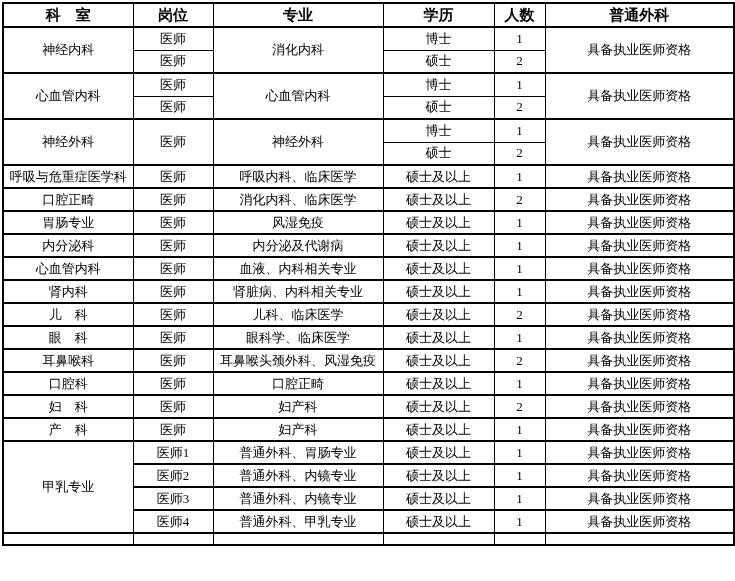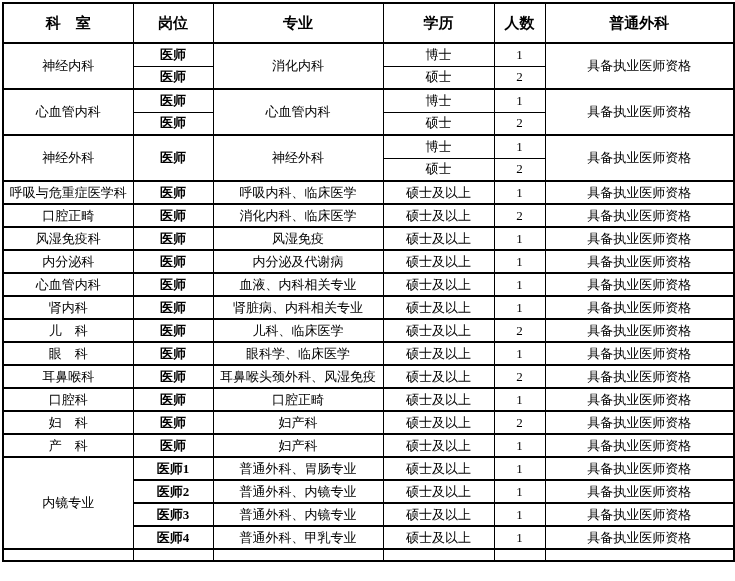--- a/index.html
+++ b/index.html
@@ -32,40 +32,40 @@
   }
   th, td {
     border: 1px solid #000;
     text-align: center;
     vertical-align: middle;
     padding: 0 2px;
     overflow: hidden;
     white-space: nowrap;
   }
   thead tr {
-    height: 40px;
+    height: 24px;
     border-bottom: 2px solid #000;
   }
   th {
     font-size: 15px;
     font-weight: bold;
   }
   tbody tr {
     height: 23px;
     border-top: 2px solid #000;   
   }
   tbody tr.thin-top {
     border-top: 1px solid #000;   
   }
   td {
     font-size: 13px;
     font-weight: normal;
   }
   td.pos {
-    font-weight: bold;
+    font-weight: normal;
   }
   td.num {
     font-size: 13px;
   }
   tr.partial {
     height: 12px;
   }
 </style>
 </head>
 <body>
@@ -139,21 +139,21 @@
         </tr>
         <tr>
           <td>口腔正畸</td>
           <td class="pos">医师</td>
           <td>消化内科、临床医学</td>
           <td>硕士及以上</td>
           <td class="num">2</td>
           <td>具备执业医师资格</td>
         </tr>
         <tr>
-          <td>风湿免疫科</td>
+          <td>胃肠专业</td>
           <td class="pos">医师</td>
           <td>风湿免疫</td>
           <td>硕士及以上</td>
           <td class="num">1</td>
           <td>具备执业医师资格</td>
         </tr>
         <tr>
           <td>内分泌科</td>
           <td class="pos">医师</td>
           <td>内分泌及代谢病</td>
@@ -219,21 +219,21 @@
         </tr>
         <tr>
           <td>产　科</td>
           <td class="pos">医师</td>
           <td>妇产科</td>
           <td>硕士及以上</td>
           <td class="num">1</td>
           <td>具备执业医师资格</td>
         </tr>
         <tr>
-          <td rowspan="4">内镜专业</td>
+          <td rowspan="4">甲乳专业</td>
           <td class="pos">医师1</td>
           <td>普通外科、胃肠专业</td>
           <td>硕士及以上</td>
           <td class="num">1</td>
           <td>具备执业医师资格</td>
         </tr>
         <tr>
           <td class="pos">医师2</td>
           <td>普通外科、内镜专业</td>
           <td>硕士及以上</td>

